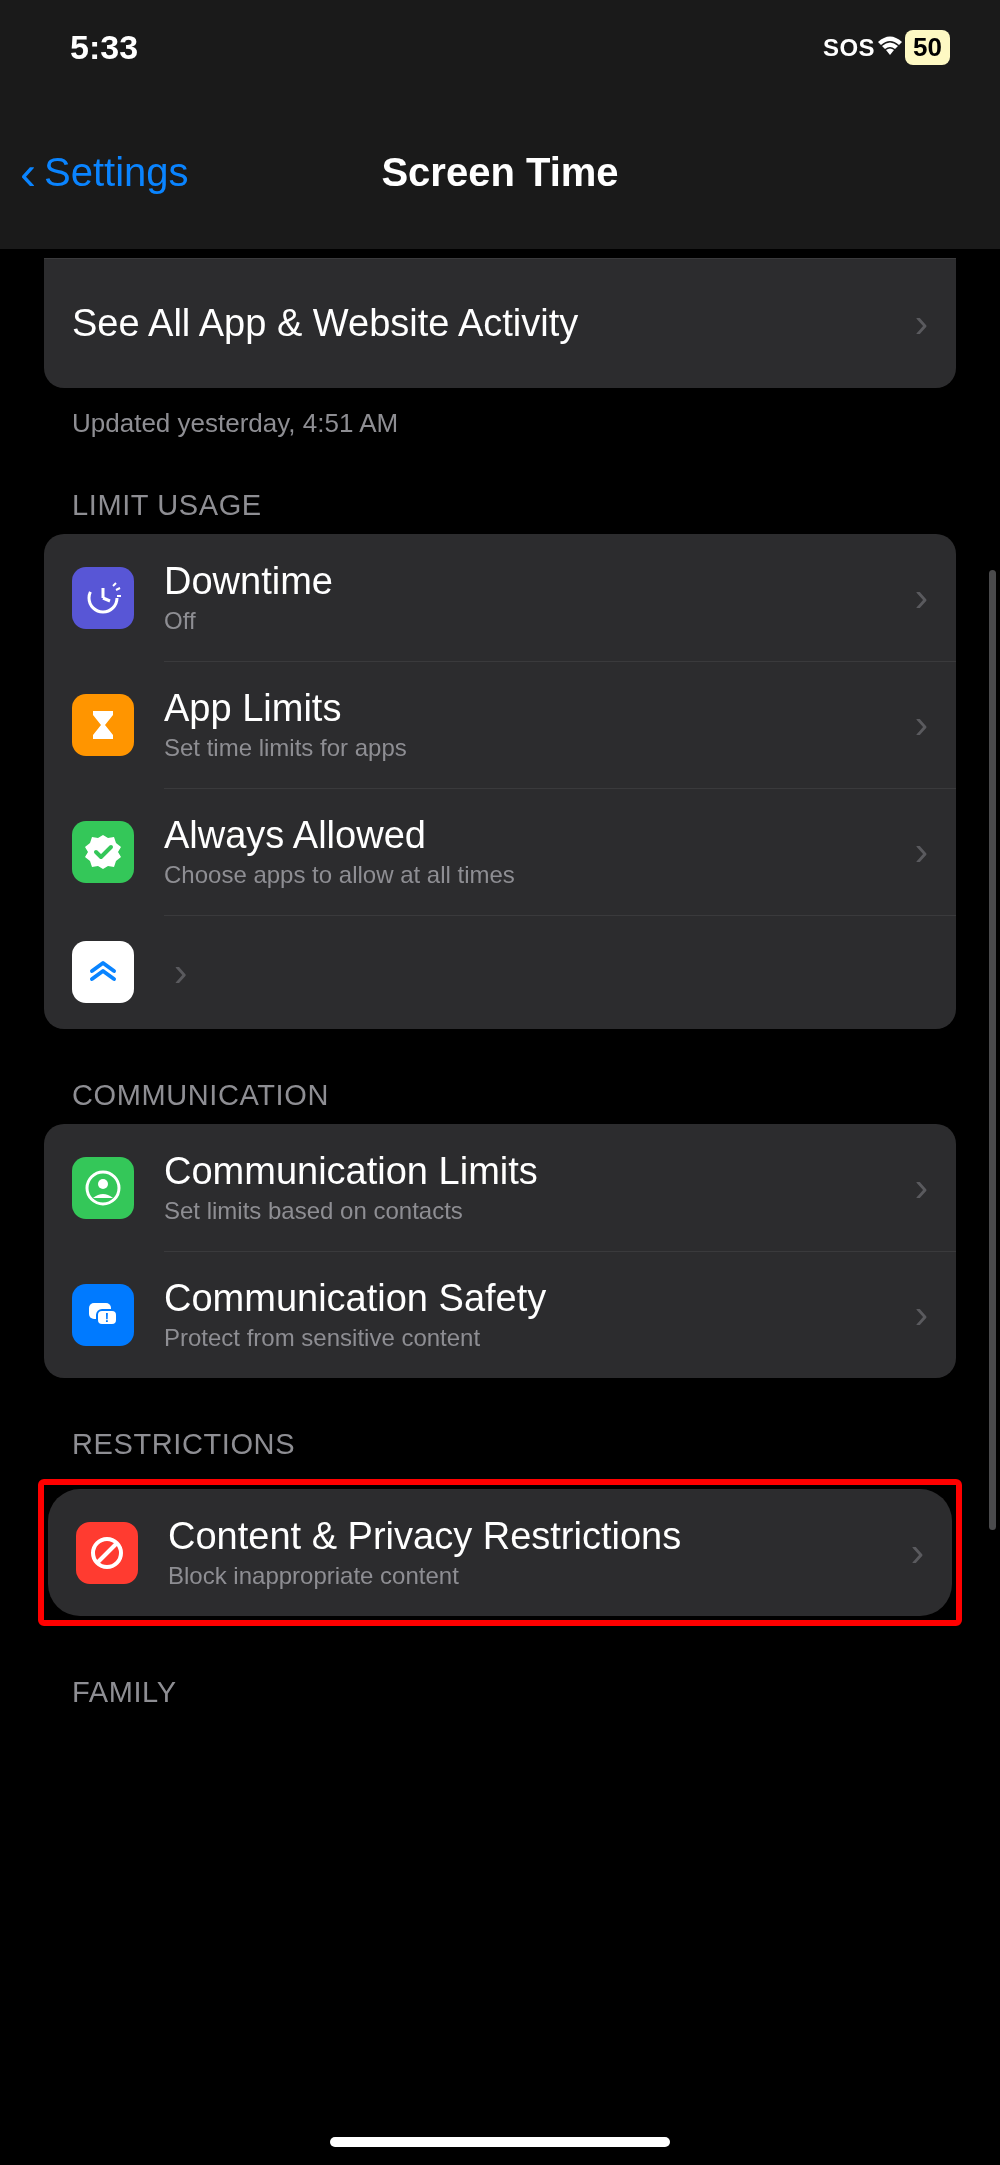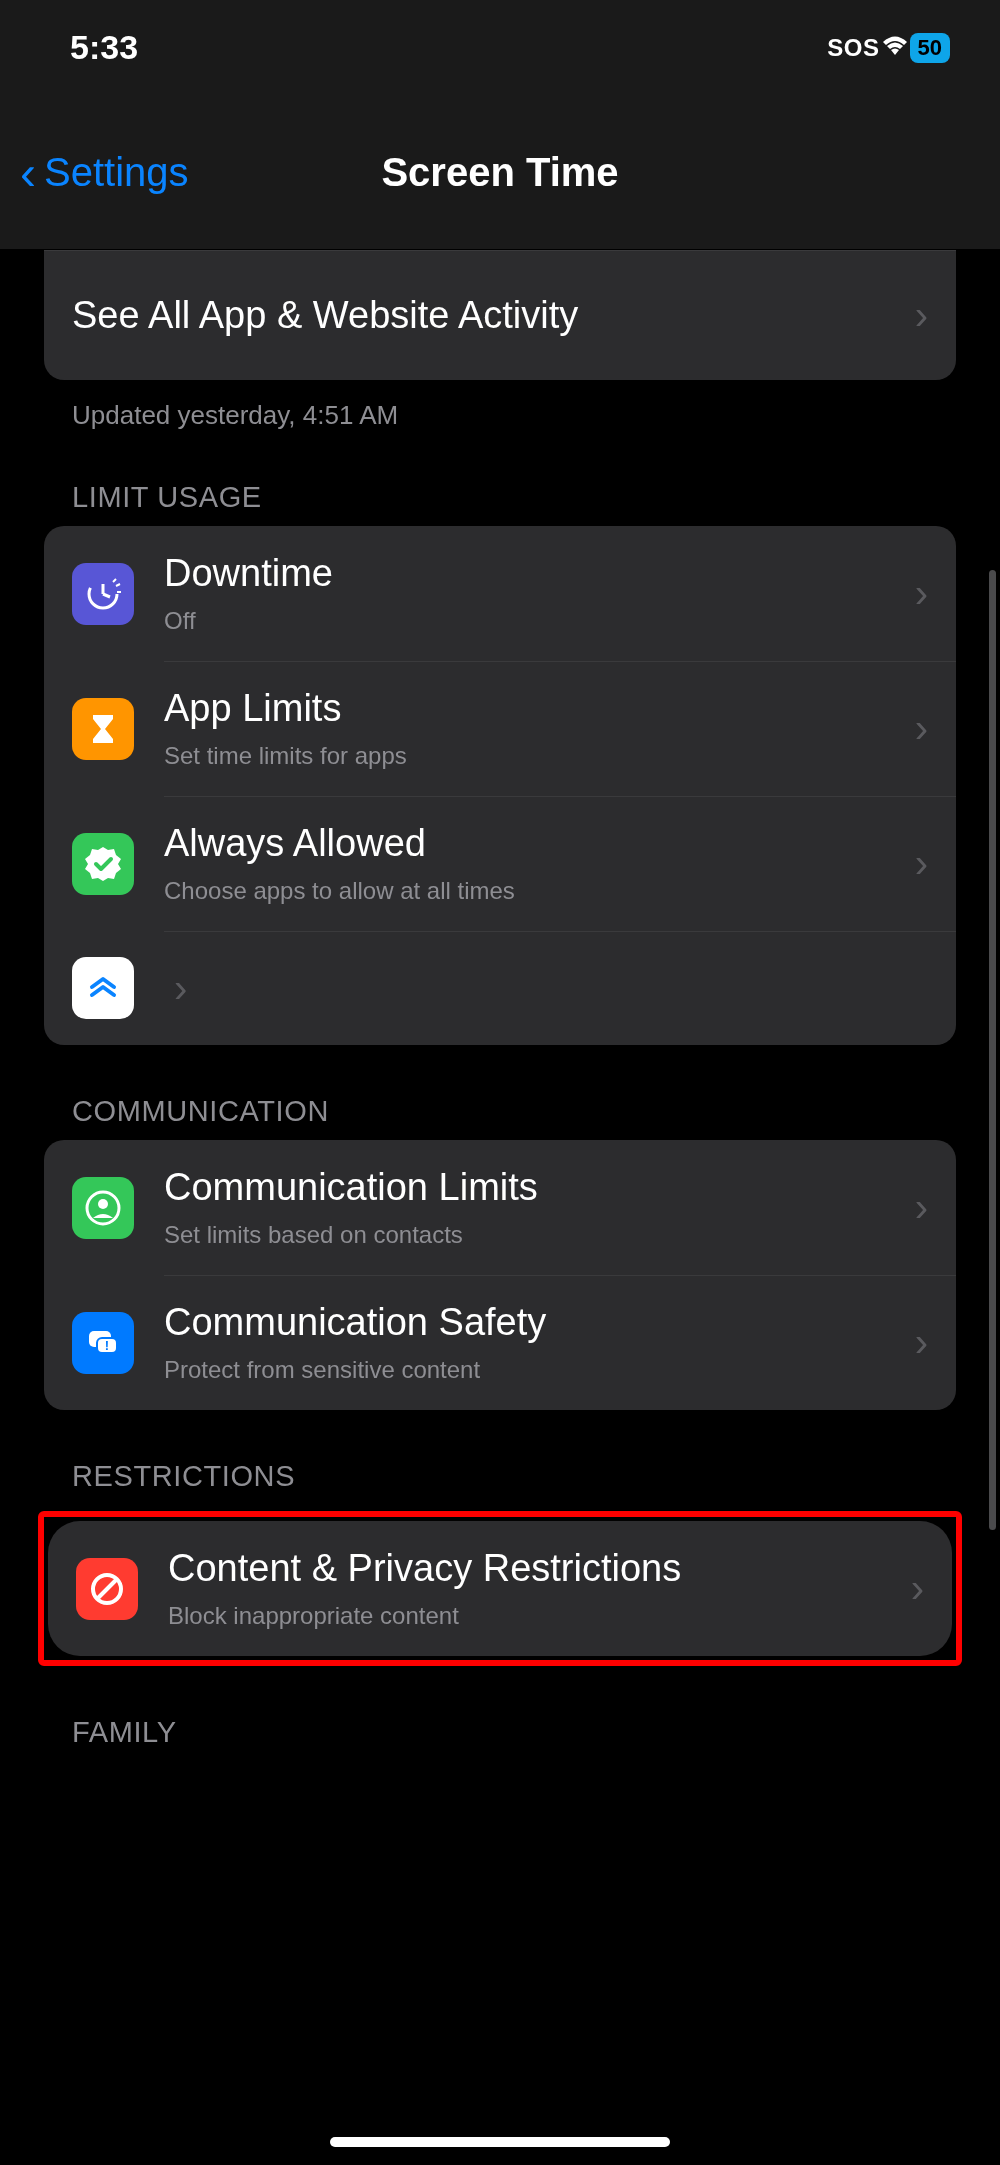--- a/index.html
+++ b/index.html
@@ -21,25 +21,25 @@
     align-items: center;
     padding: 0 50px 0 70px;
     background: #1a1a1a;
   }
   .status-time { font-size: 34px; font-weight: 600; }
   .status-right { display: flex; align-items: center; }
   .sos-text { font-size: 24px; font-weight: 700; letter-spacing: 0.5px; }
   .battery-box {
     display: inline-flex;
     align-items: center;
-    background: #0ea5e9;
+    background: #fef9c3;
     color: #000;
     border-radius: 8px;
     padding: 2px 8px;
-    font-size: 22px;
+    font-size: 26px;
     font-weight: 700;
   }
 
   
   .nav-header {
     background: #1a1a1a;
     height: 155px;
     display: flex;
     align-items: center;
     position: relative;
@@ -94,21 +94,21 @@
   .row-icon {
     width: 62px;
     height: 62px;
     border-radius: 14px;
     display: flex;
     align-items: center;
     justify-content: center;
     flex-shrink: 0;
     margin-right: 30px;
   }
-  .row-texts { flex: 1; display: flex; flex-direction: column; gap: 12px; }
+  .row-texts { flex: 1; display: flex; flex-direction: column; gap: 4px; }
   .row-title { font-size: 38px; font-weight: 400; color: #fff; }
   .row-sub { font-size: 24px; color: #8e8e93; }
   .chevron {
     color: #5a5a5e;
     font-size: 40px;
     flex-shrink: 0;
     margin-left: 10px;
   }
 
   .section-header {
@@ -121,21 +121,21 @@
     font-size: 26px;
     color: #8e8e93;
     padding: 20px 0 0 28px;
   }
 
   
   .activity-group {
     background: #2c2c2e;
     border-radius: 0 0 20px 20px;
     overflow: hidden;
-    margin-top: 0;
+    margin-top: 8px;
   }
   .activity-row {
     display: flex;
     align-items: center;
     justify-content: space-between;
     padding: 42px 28px;
     cursor: pointer;
     border-top: 1px solid #3a3a3c;
   }
   .activity-title { font-size: 38px; color: #fff; }

